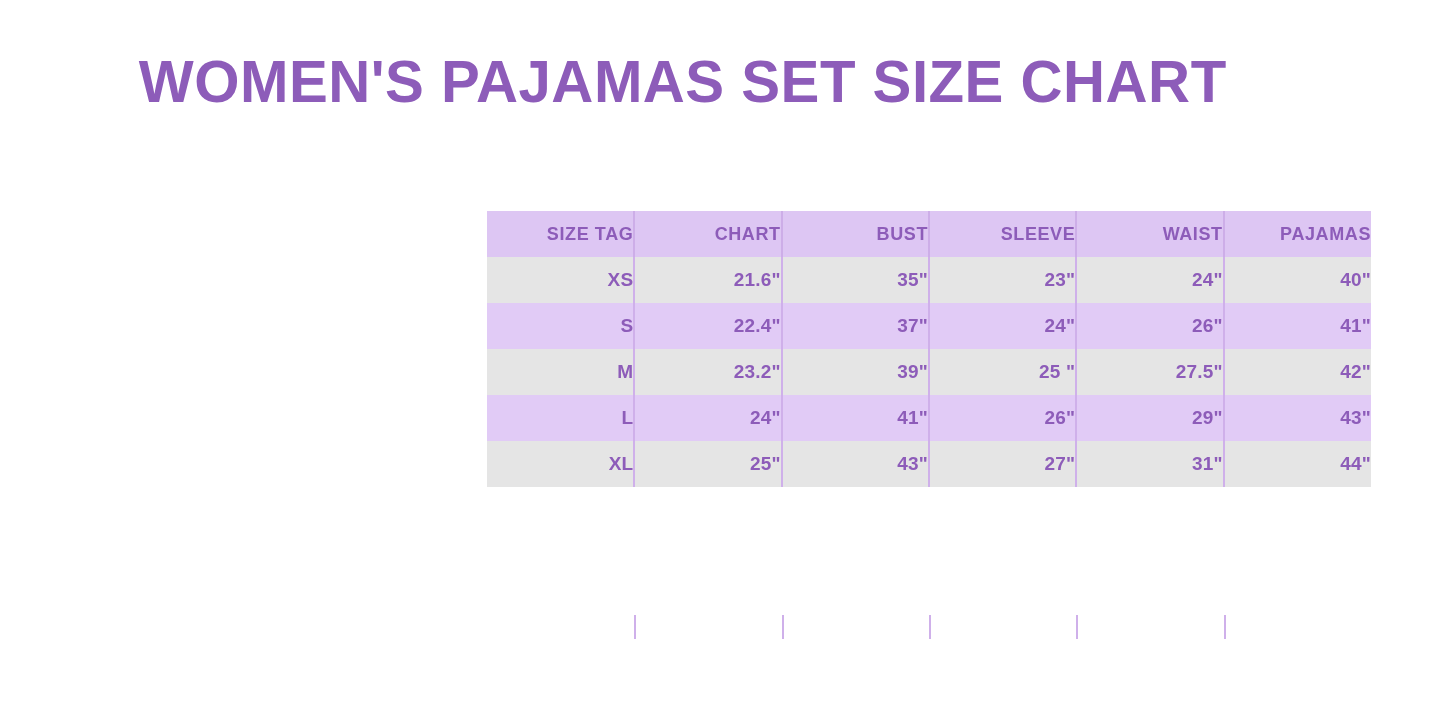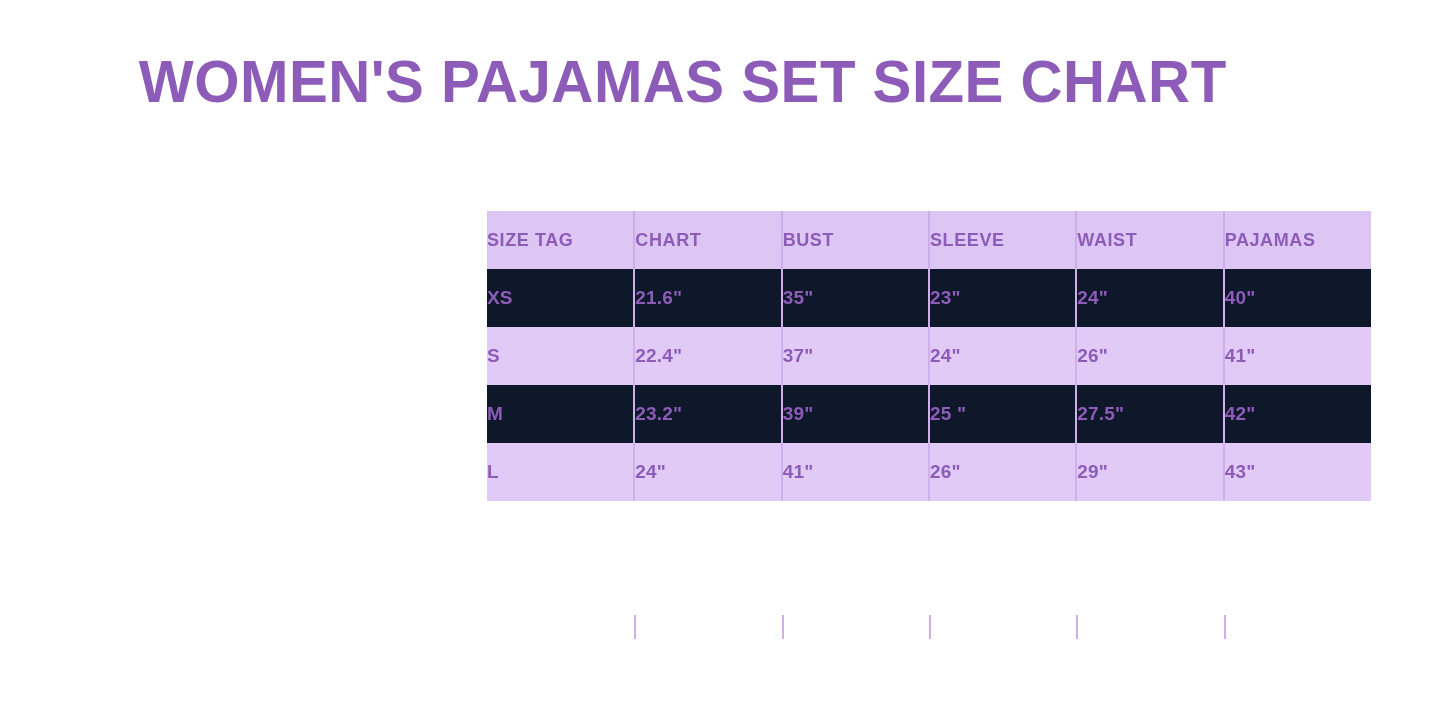--- a/index.html
+++ b/index.html
@@ -46,22 +46,22 @@
     width: 884px;
     table-layout: fixed;
   }
 
   table.size-table col {
     width: 147.33px;
   }
 
   table.size-table th,
   table.size-table td {
-    height: 58px;
-    text-align: left;
+    height: 46px;
+    text-align: right;
     vertical-align: middle;
     color: #8d5cb9;
     font-family: "Liberation Sans Narrow", "Liberation Sans", sans-serif;
     font-weight: bold;
     font-size: 19px;
     letter-spacing: 0.2px;
     border-left: 2px solid #cfb0ea;
     padding: 0;
     white-space: pre;
   }
@@ -72,21 +72,21 @@
   }
 
   table.size-table thead th {
     background: #ddc6f3;
     font-size: 18px;
     letter-spacing: 0.6px;
     border-left-color: #cdaee8;
   }
 
   table.size-table tbody tr.odd td {
-    background: #0f172a;
+    background: #e5e5e5;
   }
 
   table.size-table tbody tr.even td {
     background: #e1cbf6;
   }
 
   
   #divider-tails {
     position: absolute;
     left: 487px;
@@ -159,20 +159,28 @@
         <td>42"</td>
       </tr>
       <tr class="even">
         <td>L</td>
         <td>24"</td>
         <td>41"</td>
         <td>26"</td>
         <td>29"</td>
         <td>43"</td>
       </tr>
+      <tr class="odd">
+        <td>XL</td>
+        <td>25"</td>
+        <td>43"</td>
+        <td>27"</td>
+        <td>31"</td>
+        <td>44"</td>
+      </tr>
     </tbody>
   </table>
 </div>
 
 <div id="divider-tails">
   <span class="d1"></span>
   <span class="d2"></span>
   <span class="d3"></span>
   <span class="d4"></span>
   <span class="d5"></span>

